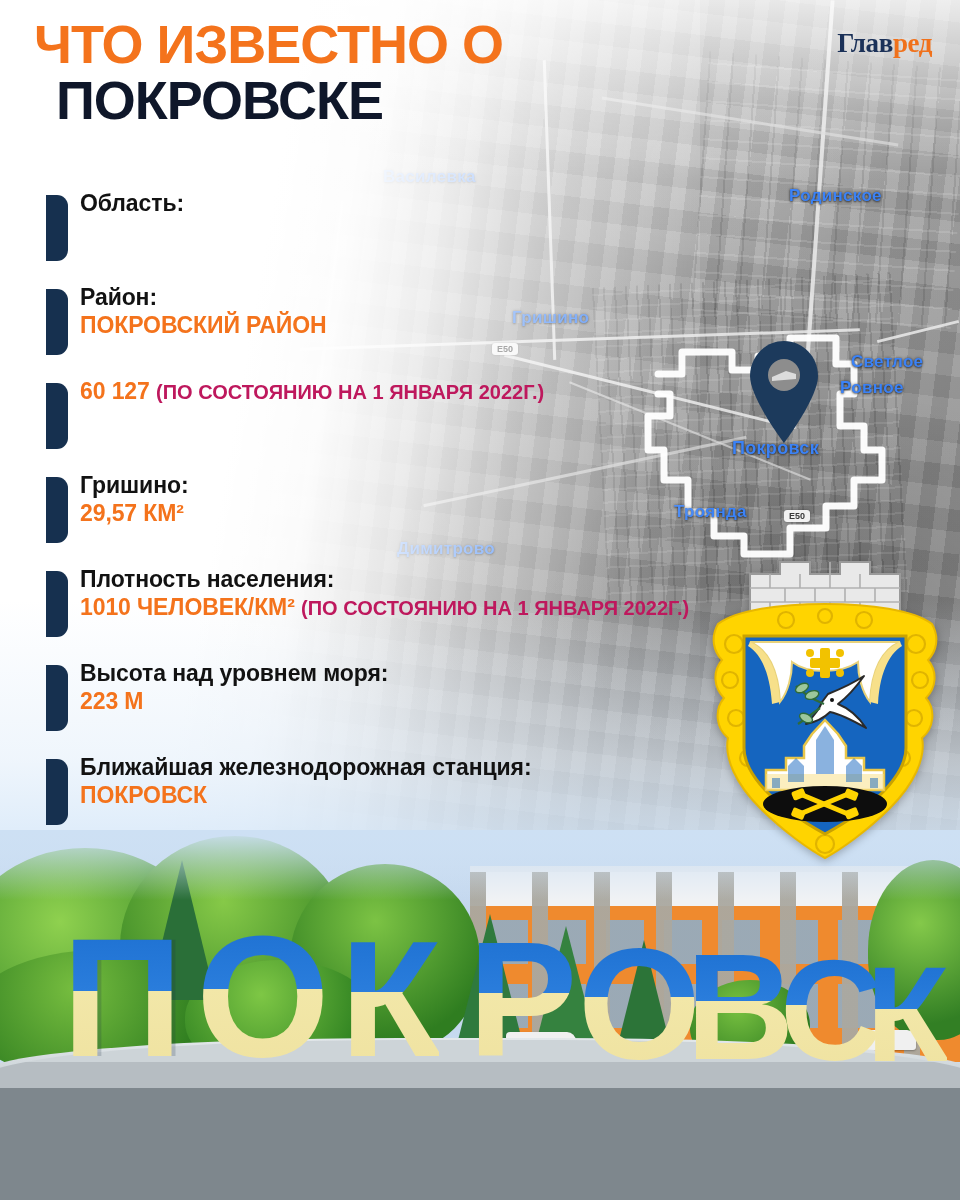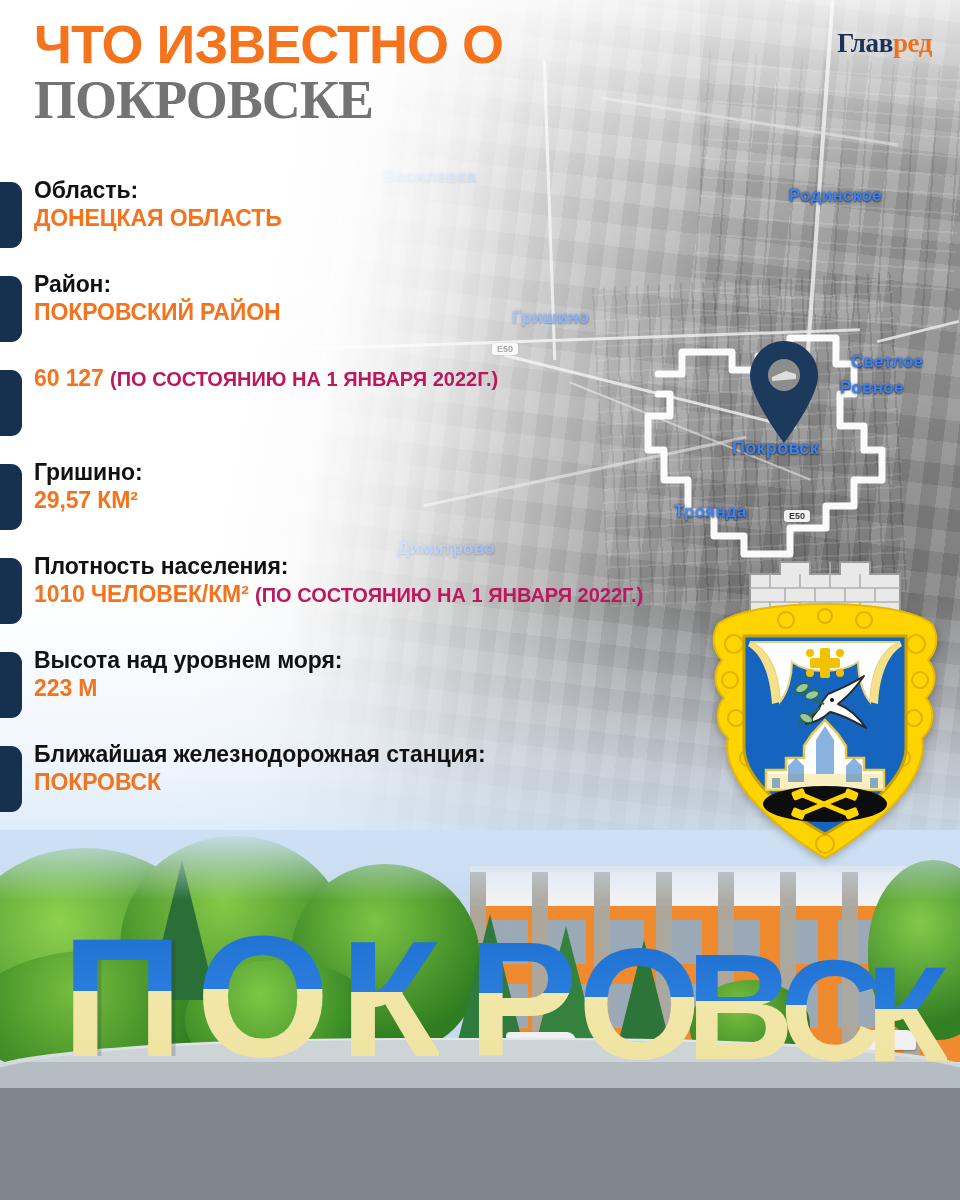--- a/index.html
+++ b/index.html
@@ -107,34 +107,35 @@
   }
 
   
   .title-block { position:absolute; left:34px; top:16px; z-index:20; }
   .title-line1 {
     font-size:54px; font-weight:bold; color:#F4731C;
     letter-spacing:-1px; line-height:1.04;
     font-family:"Liberation Sans", sans-serif;
   }
   .title-line2 {
-    font-size:54px; font-weight:bold; color:#737373;
+    font-size:54px; font-weight:bold; color:#0f172a;
     letter-spacing:-1px; line-height:1.04;
-    font-family:Liberation Serif, serif;
+    margin-left:22px;
+    font-family:Liberation Sans, sans-serif;
   }
   .brand {
     position:absolute; right:28px; top:28px; z-index:25;
     font-family:"Liberation Serif", serif;
     font-size:27px; font-weight:bold; letter-spacing:-.4px;margin-left:48px;
   }
   .brand .b1 { color:#1B3158; }
   .brand .b2 { color:#F0711B; }
 
   
-  .facts { position:absolute; left:0; top:176px; width:720px; z-index:20; }
+  .facts { position:absolute; left:0; top:189px; width:720px; z-index:20;padding-left:46px; }
   .fact { position:relative; min-height:68px; margin-bottom:26px; padding-left:34px; }
   .fact-marker {
     position:absolute; left:0; top:6px;
     width:22px; height:66px;
     background:#16304F;
     border-radius:0 11px 11px 0;
   }
   .fact-label {
     font-size:23px; font-weight:bold; color:#121212;
     line-height:1.22; letter-spacing:-.1px;
@@ -283,21 +284,20 @@
 
   <div class="brand">
     <span class="b1">Глав</span><span class="b2">ред</span>
   </div>
 
   <div class="facts">
 
     <div class="fact">
       <div class="fact-marker"></div>
       <div class="fact-label">Область:</div>
-      <div class="fact-value">ДОНЕЦКАЯ ОБЛАСТЬ</div>
     </div>
 
     <div class="fact">
       <div class="fact-marker"></div>
       <div class="fact-label">Район:</div>
       <div class="fact-value">ПОКРОВСКИЙ РАЙОН</div>
     </div>
 
     <div class="fact">
       <div class="fact-marker"></div>

